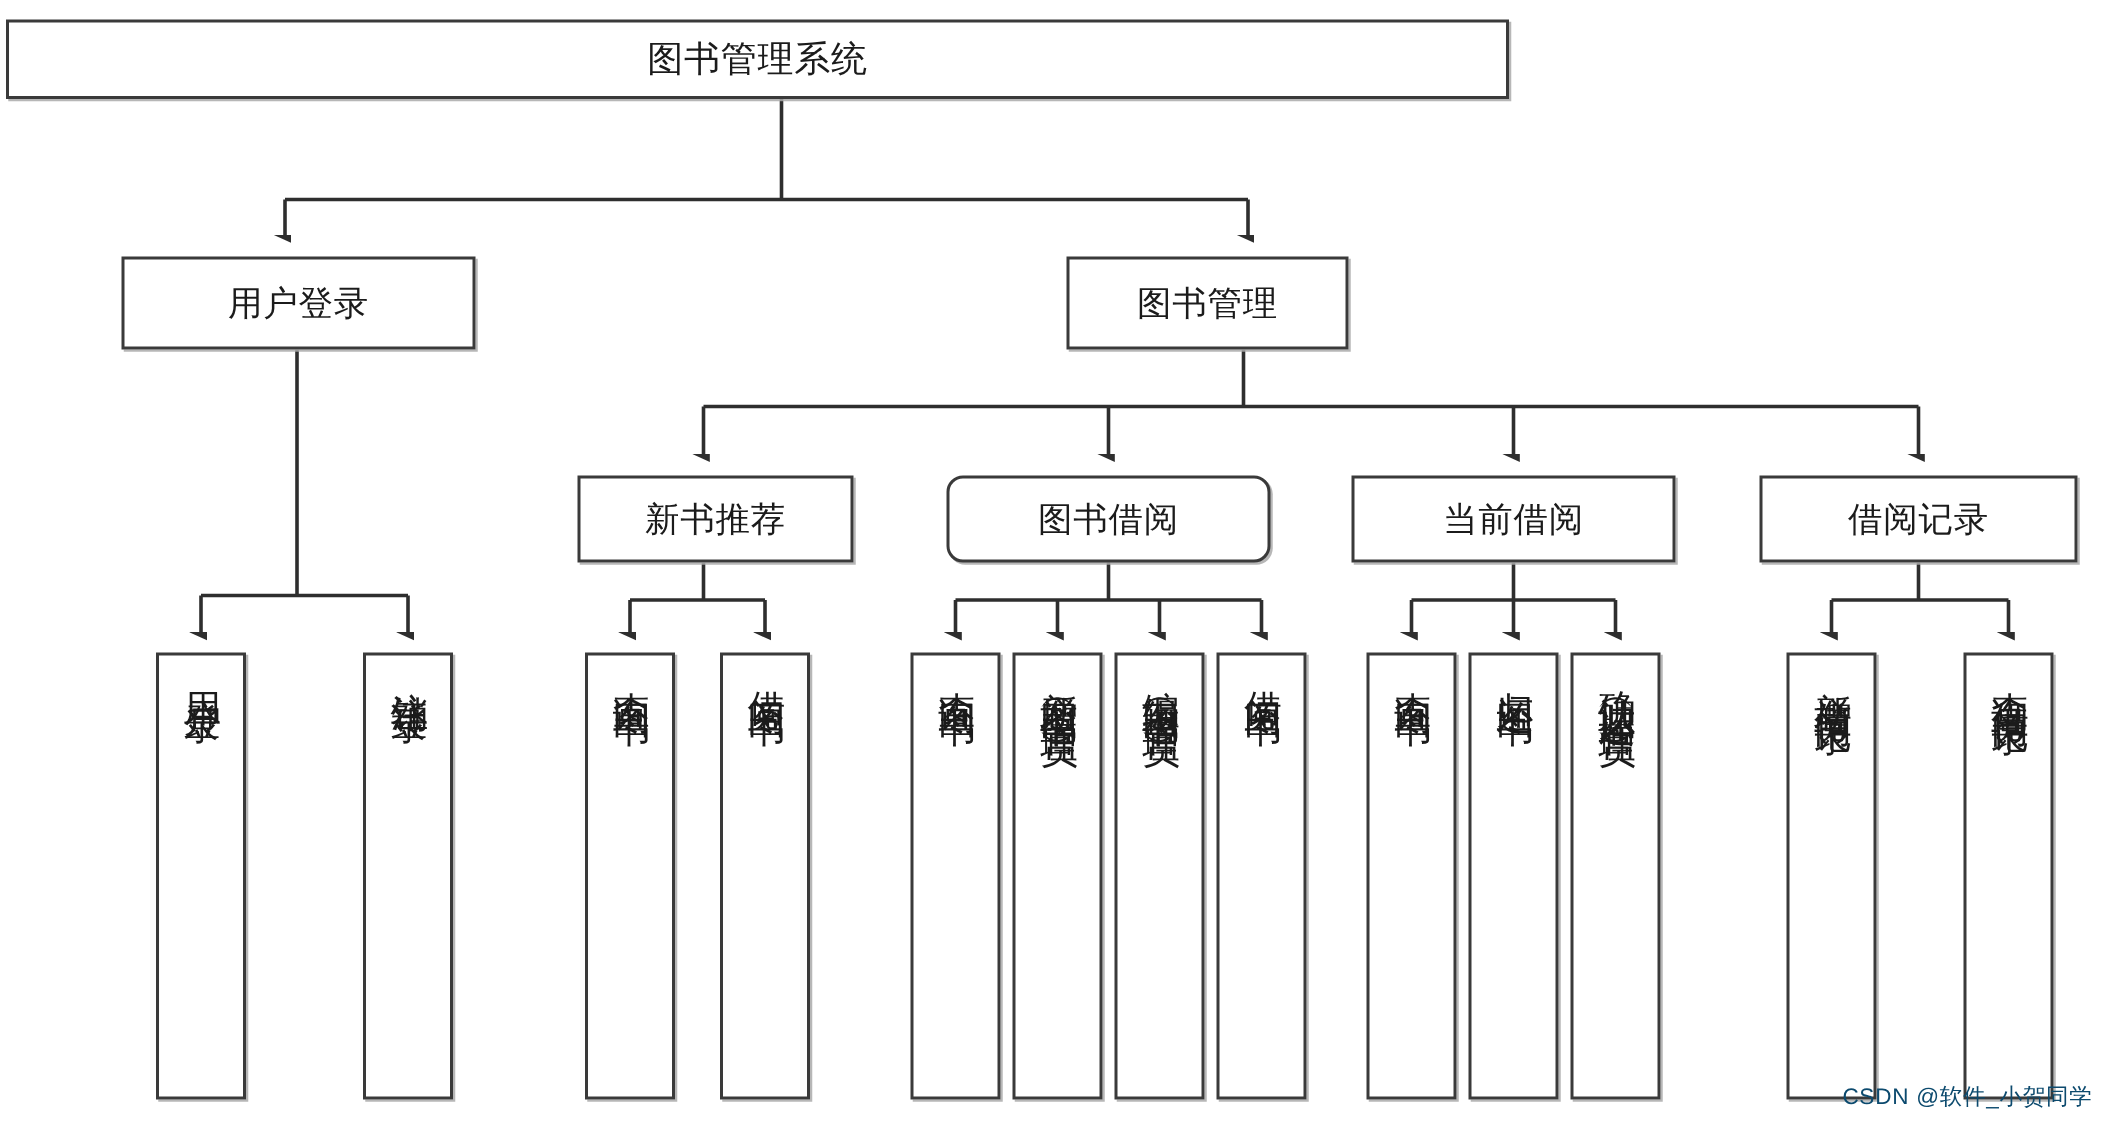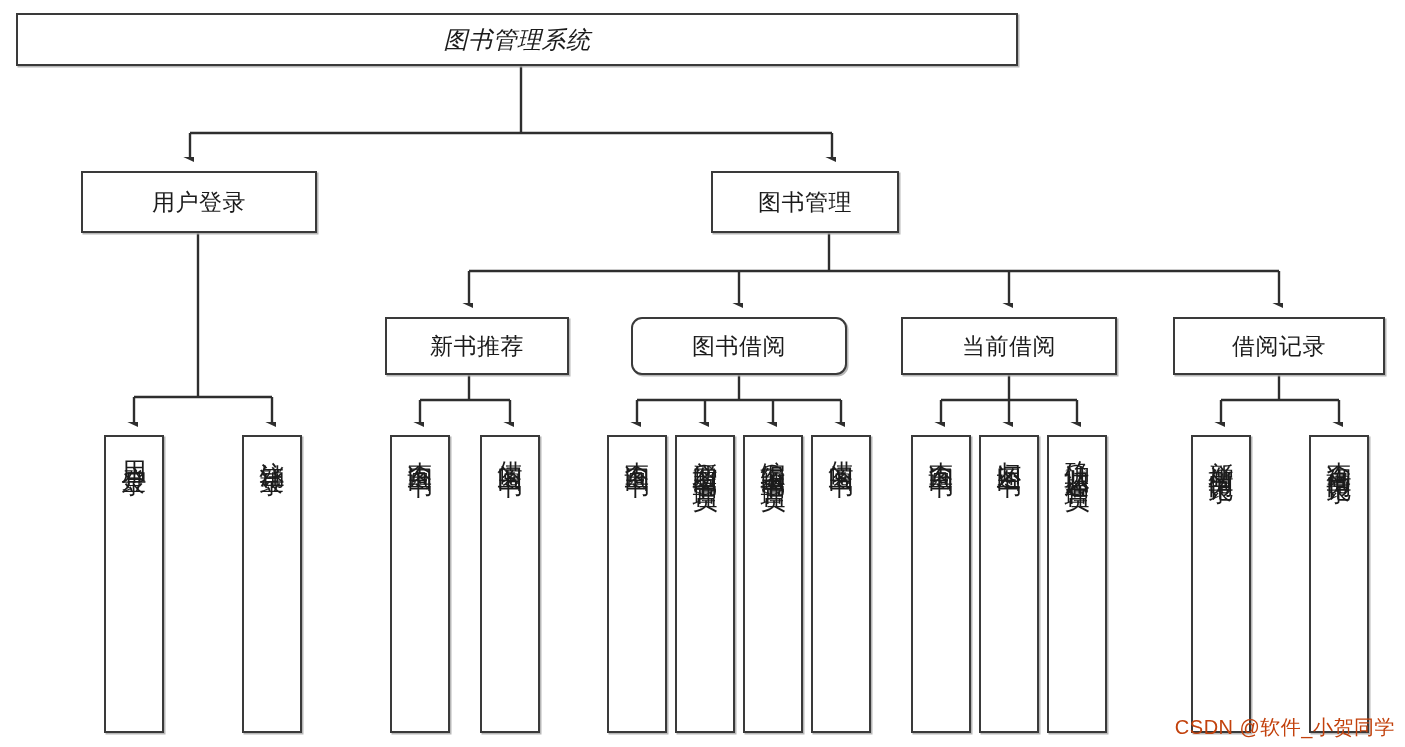--- a/index.html
+++ b/index.html
@@ -52,22 +52,22 @@
     text-orientation:upright;
     font-size:25px;
     line-height:1.0;
     letter-spacing:4px;
     white-space:nowrap;
   }
   .watermark{
     position:absolute;
     right:10px;
     bottom:6px;
-    font-size:20px;
-    color:#c2410c;
+    font-size:15px;
+    color:#0c4a6e;
     white-space:nowrap;
     letter-spacing:0.5px;
   }
 </style>
 </head>
 <body>
 
 <div id="canvas">
 
   <svg id="wires" viewBox="0 0 1405 747">
@@ -113,21 +113,21 @@
       <path d="M 1009 400 L 1009 423" marker-end="url(#arr)"></path>
       <path d="M 1077 400 L 1077 423" marker-end="url(#arr)"></path>
 
       <path d="M 1279 375 L 1279 400"></path>
       <path d="M 1221 400 L 1339 400"></path>
       <path d="M 1221 400 L 1221 423" marker-end="url(#arr)"></path>
       <path d="M 1339 400 L 1339 423" marker-end="url(#arr)"></path>
     </g>
   </svg>
 
-  <div class="node horiz root" style="left:16px;top:13px;width:1002px;height:53px;font-style:italic;">
+  <div class="node horiz root" style="left:4px;top:13px;width:1002px;height:53px;">
     <span class="label">图书管理系统</span>
   </div>
 
   <div class="node horiz" style="left:81px;top:171px;width:236px;height:62px;">
     <span class="label">用户登录</span>
   </div>
   <div class="node horiz" style="left:711px;top:171px;width:188px;height:62px;">
     <span class="label">图书管理</span>
   </div>
 

